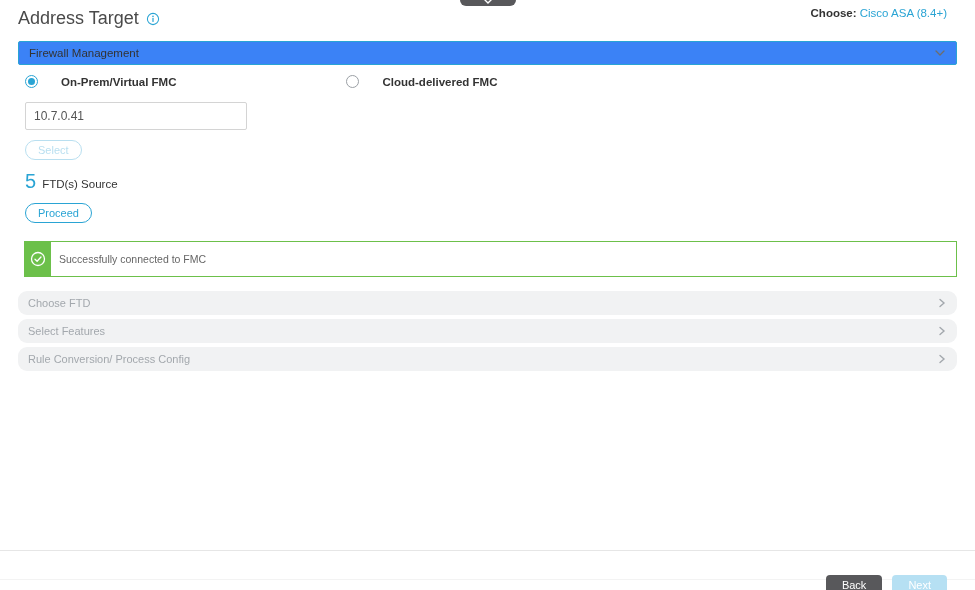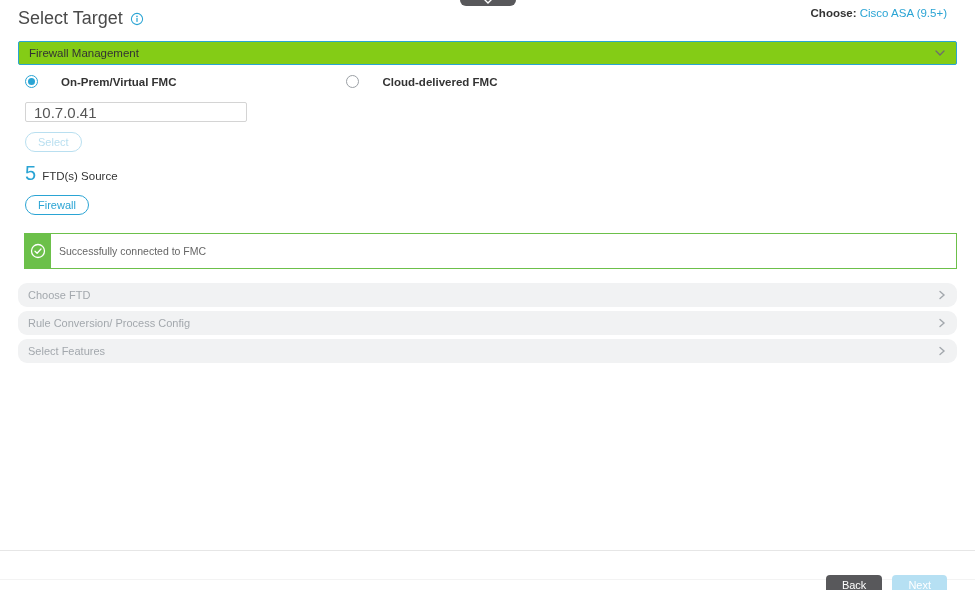--- a/index.html
+++ b/index.html
@@ -59,21 +59,21 @@
       border: 1px solid #2aa4d4;
       border-radius: 2px;
       height: 24px;
       display: flex;
       align-items: center;
       justify-content: space-between;
       padding: 0 10px;
       margin: 0 4px 10px 4px;
       font-size: 11.5px;
       color: #333;
-      background: #84cc16;
+      background: #3b82f6;
     }
     .radio-row {
       display: flex;
       gap: 170px;
       padding-left: 11px;
       margin-bottom: 14px;
     }
     .radio-item {
       display: flex;
       align-items: center;
@@ -100,25 +100,25 @@
     }
     .field-label {
       font-size: 10.5px;
       color: #666;
       padding-left: 11px;
       margin-bottom: 4px;
     }
     .ip-input {
       margin-left: 11px;
       width: 222px;
-      height: 20px;
+      height: 28px;
       border: 1px solid #d4d4d4;
       border-radius: 2px;
       padding: 0 8px;
-      font-size: 15px;
+      font-size: 12px;
       color: #555;
       outline: none;
     }
     .btn-pill {
       margin-left: 11px;
       margin-top: 10px;
       background: #fff;
       border: 1px solid #2aa4d4;
       color: #2aa4d4;
       font-size: 11px;
@@ -212,26 +212,26 @@
 <body>
 
 <div class="top-tab">
   <svg width="14" height="10" viewBox="0 0 14 10">
     <path d="M3 3 L7 7 L11 3" stroke="#fff" stroke-width="1.4" fill="none" stroke-linecap="round"></path>
   </svg>
 </div>
 
 <div class="source-line">
   <span class="label">Choose:</span>
-  <span class="link">Cisco ASA (9.5+)</span>
+  <span class="link">Cisco ASA (8.4+)</span>
 </div>
 
 <div class="page-content">
   <div class="page-title-row">
-    <div class="page-title">Select Target</div>
+    <div class="page-title">Address Target</div>
     <svg class="info-icon-svg" viewBox="0 0 16 16">
       <circle cx="8" cy="8" r="6.4" fill="none" stroke="#2aa4d4" stroke-width="1.2"></circle>
       <circle cx="8" cy="5" r="0.9" fill="#2aa4d4"></circle>
       <rect x="7.3" y="6.8" width="1.4" height="4.5" fill="#2aa4d4"></rect>
     </svg>
   </div>
 
   <div class="select-target-box">
     <span>Firewall Management</span>
     <svg width="12" height="12" viewBox="0 0 12 12">
@@ -257,21 +257,21 @@
   <div>
     <button class="btn-pill disabled">Select</button>
   </div>
 
   <div class="found-line">
     <span class="found-count">5</span>
     <span class="found-text">FTD(s) Source</span>
   </div>
 
   <div>
-    <button class="btn-pill">Firewall</button>
+    <button class="btn-pill">Proceed</button>
   </div>
 
   <div class="success-banner">
     <div class="success-icon-box">
       <svg width="16" height="16" viewBox="0 0 16 16">
         <circle cx="8" cy="8" r="6.5" fill="none" stroke="#fff" stroke-width="1.3"></circle>
         <path d="M5 8.2 L7.1 10.2 L11 6" stroke="#fff" stroke-width="1.3" fill="none" stroke-linecap="round" stroke-linejoin="round"></path>
       </svg>
     </div>
     <div class="success-text">Successfully connected to FMC</div>
@@ -280,28 +280,28 @@
   <div class="step-spacer"></div>
 
   <div class="step-bar">
     <span>Choose FTD</span>
     <svg width="10" height="10" viewBox="0 0 10 10">
       <path d="M3 1.5 L7 5 L3 8.5" stroke="#a3a8ad" stroke-width="1.4" fill="none" stroke-linecap="round"></path>
     </svg>
   </div>
 
   <div class="step-bar">
-    <span>Rule Conversion/ Process Config</span>
+    <span>Select Features</span>
     <svg width="10" height="10" viewBox="0 0 10 10">
       <path d="M3 1.5 L7 5 L3 8.5" stroke="#a3a8ad" stroke-width="1.4" fill="none" stroke-linecap="round"></path>
     </svg>
   </div>
 
   <div class="step-bar">
-    <span>Select Features</span>
+    <span>Rule Conversion/ Process Config</span>
     <svg width="10" height="10" viewBox="0 0 10 10">
       <path d="M3 1.5 L7 5 L3 8.5" stroke="#a3a8ad" stroke-width="1.4" fill="none" stroke-linecap="round"></path>
     </svg>
   </div>
 </div>
 
 <div class="footer">
   <button class="btn-footer btn-back">Back</button>
   <button class="btn-footer btn-next">Next</button>
 </div>

